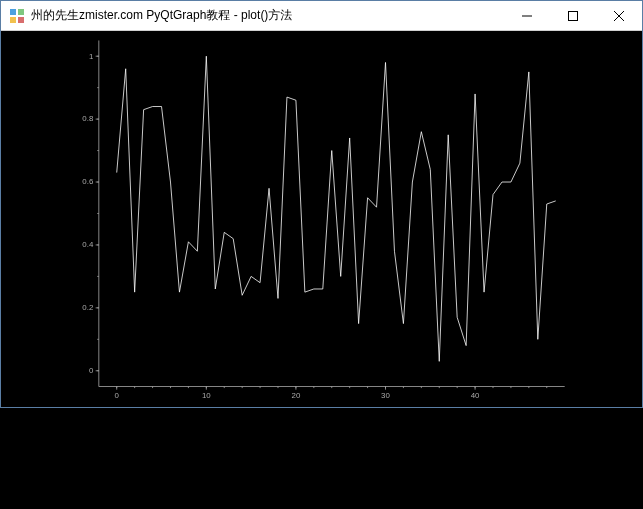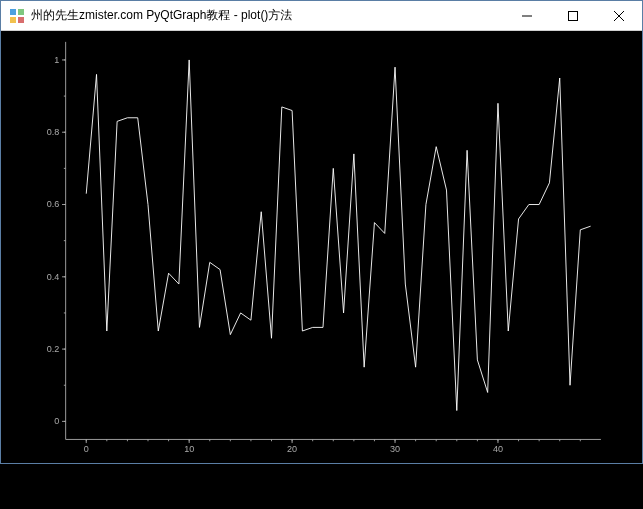--- a/index.html
+++ b/index.html
@@ -5,21 +5,21 @@
   * { box-sizing: border-box; }
   html, body { margin: 0; padding: 0; }
   body {
     width: 643px;
     height: 509px;
     font-family: "Segoe UI", "Microsoft YaHei", Arial, sans-serif;
     background: #000;
   }
   .window {
     width: 643px;
-    height: 464px;
+    height: 408px;
     border: 1px solid #5a7ea5;
     background: #f9a8d4;
     display: flex;
     flex-direction: column;
   }
   .titlebar {
     height: 30px;
     background: #fff;
     border-bottom: 1px solid #d0d0d0;
     display: flex;

